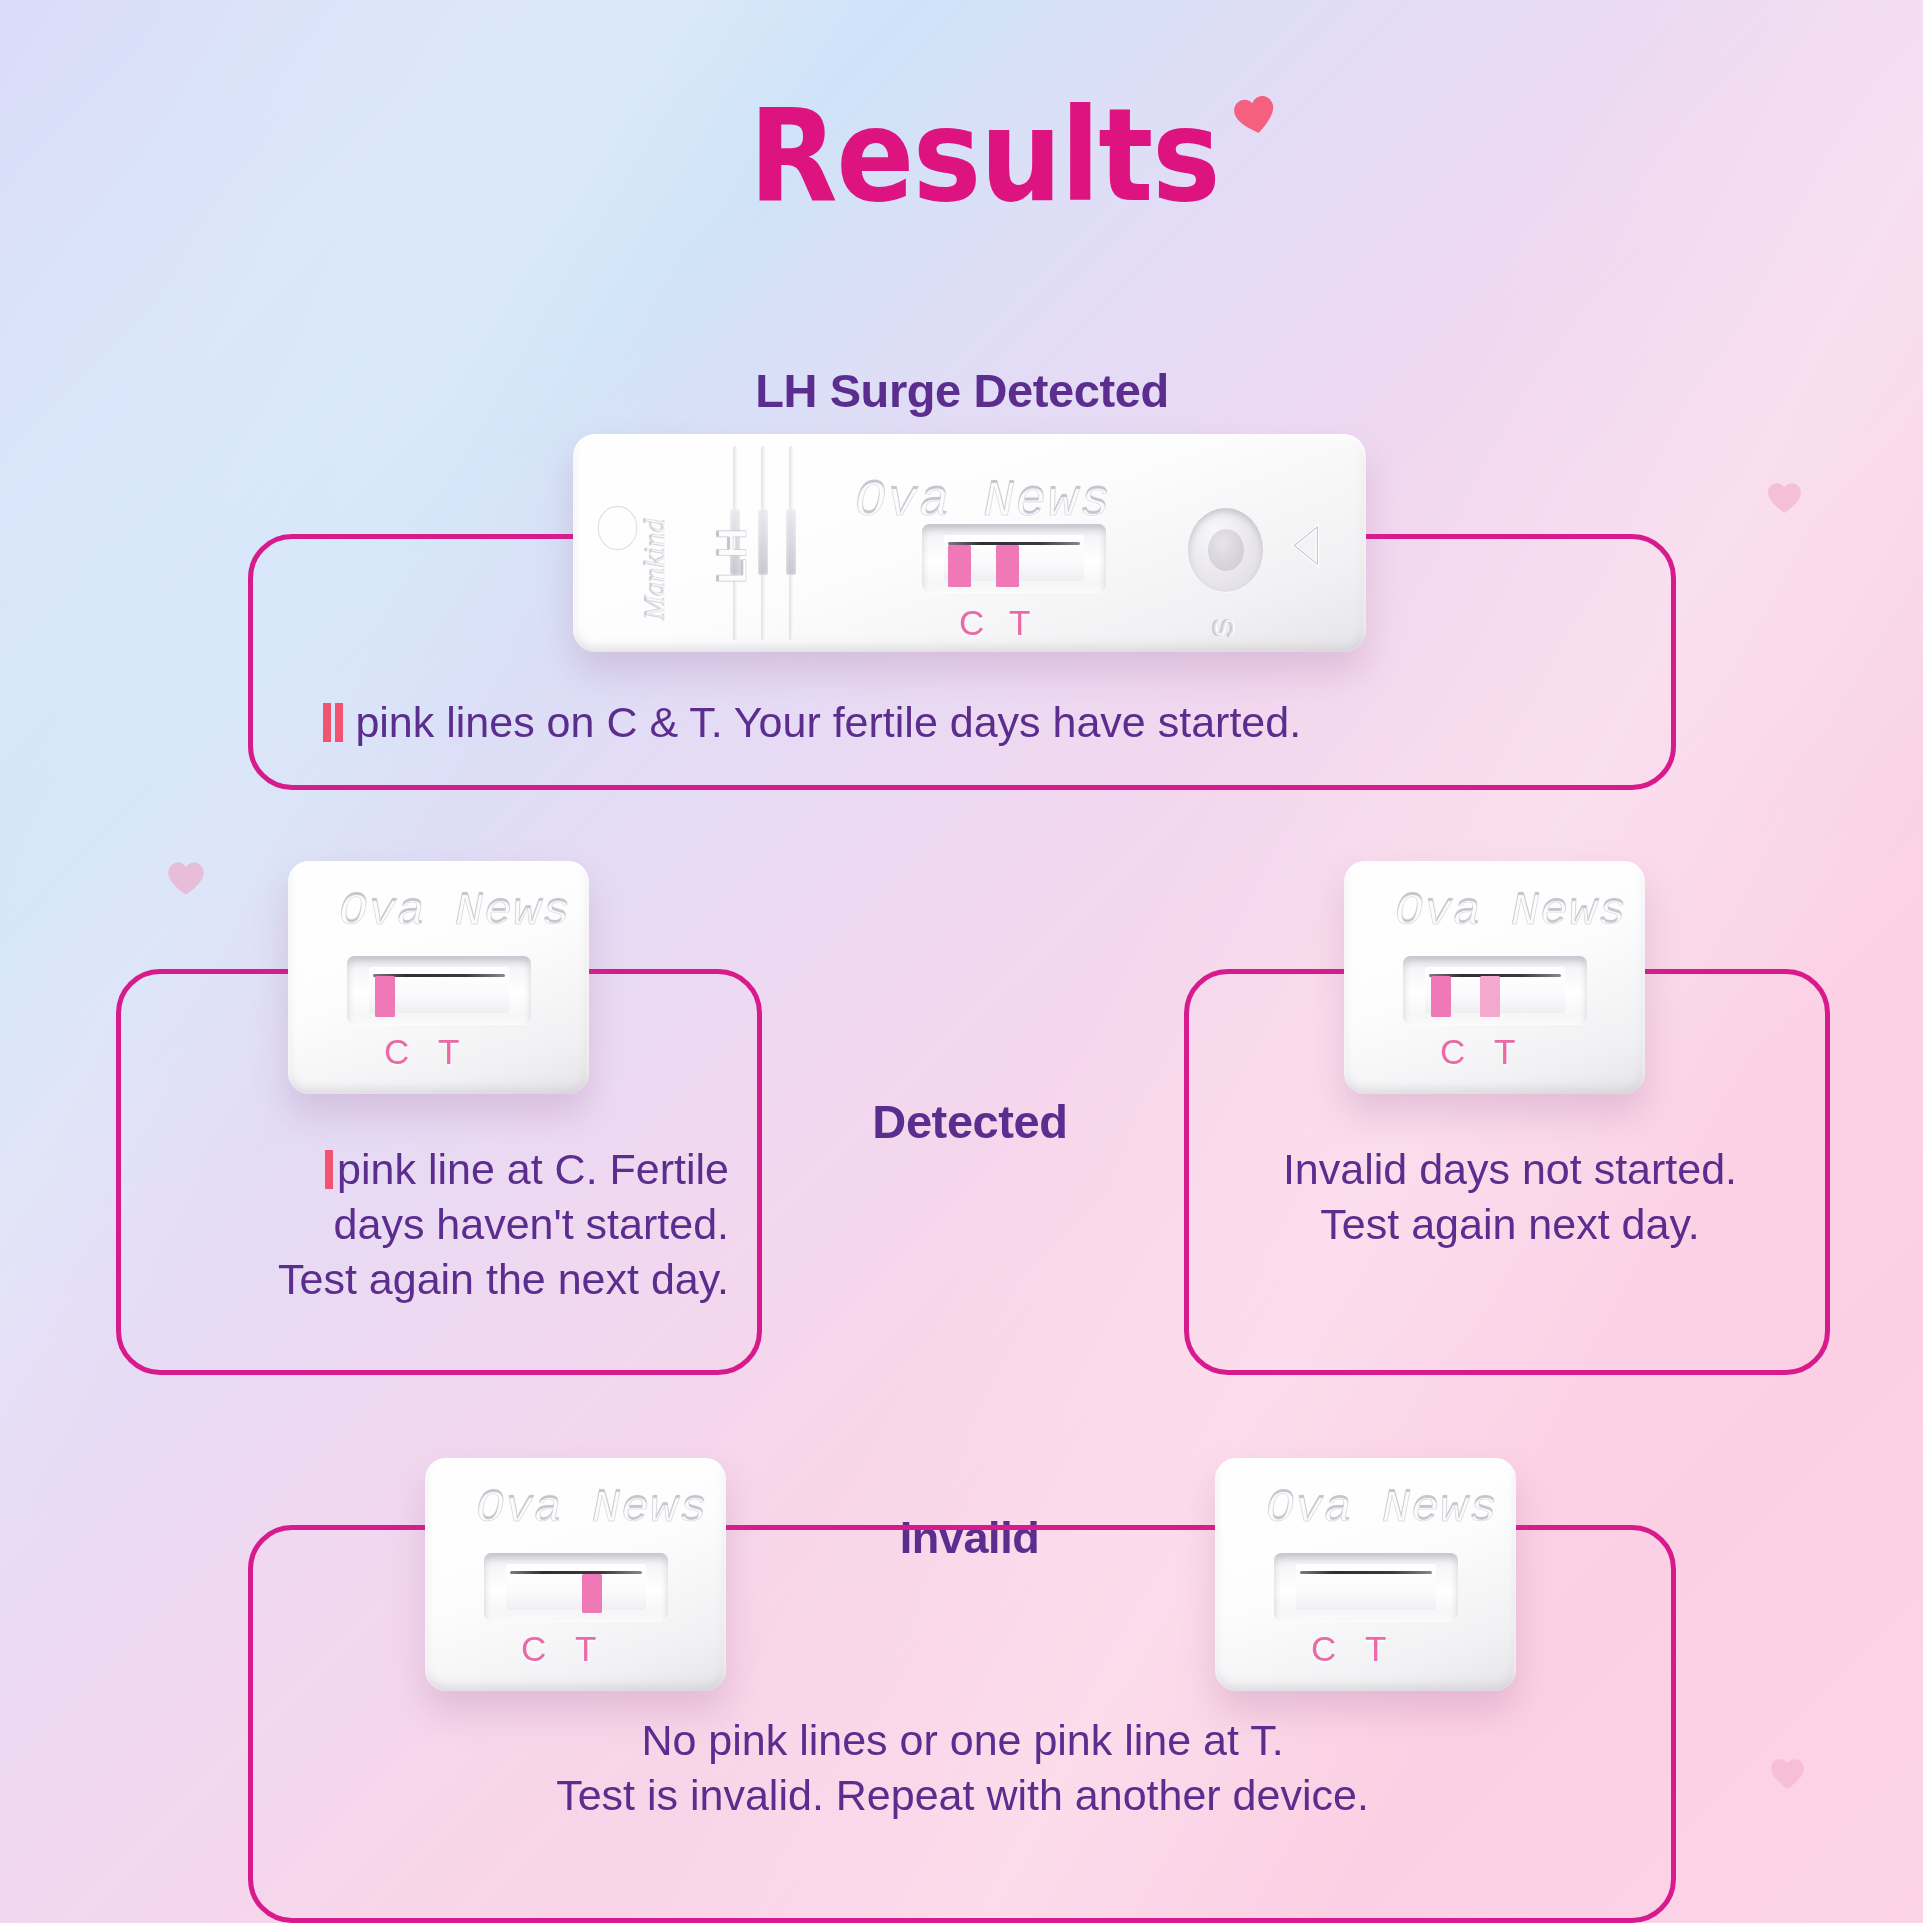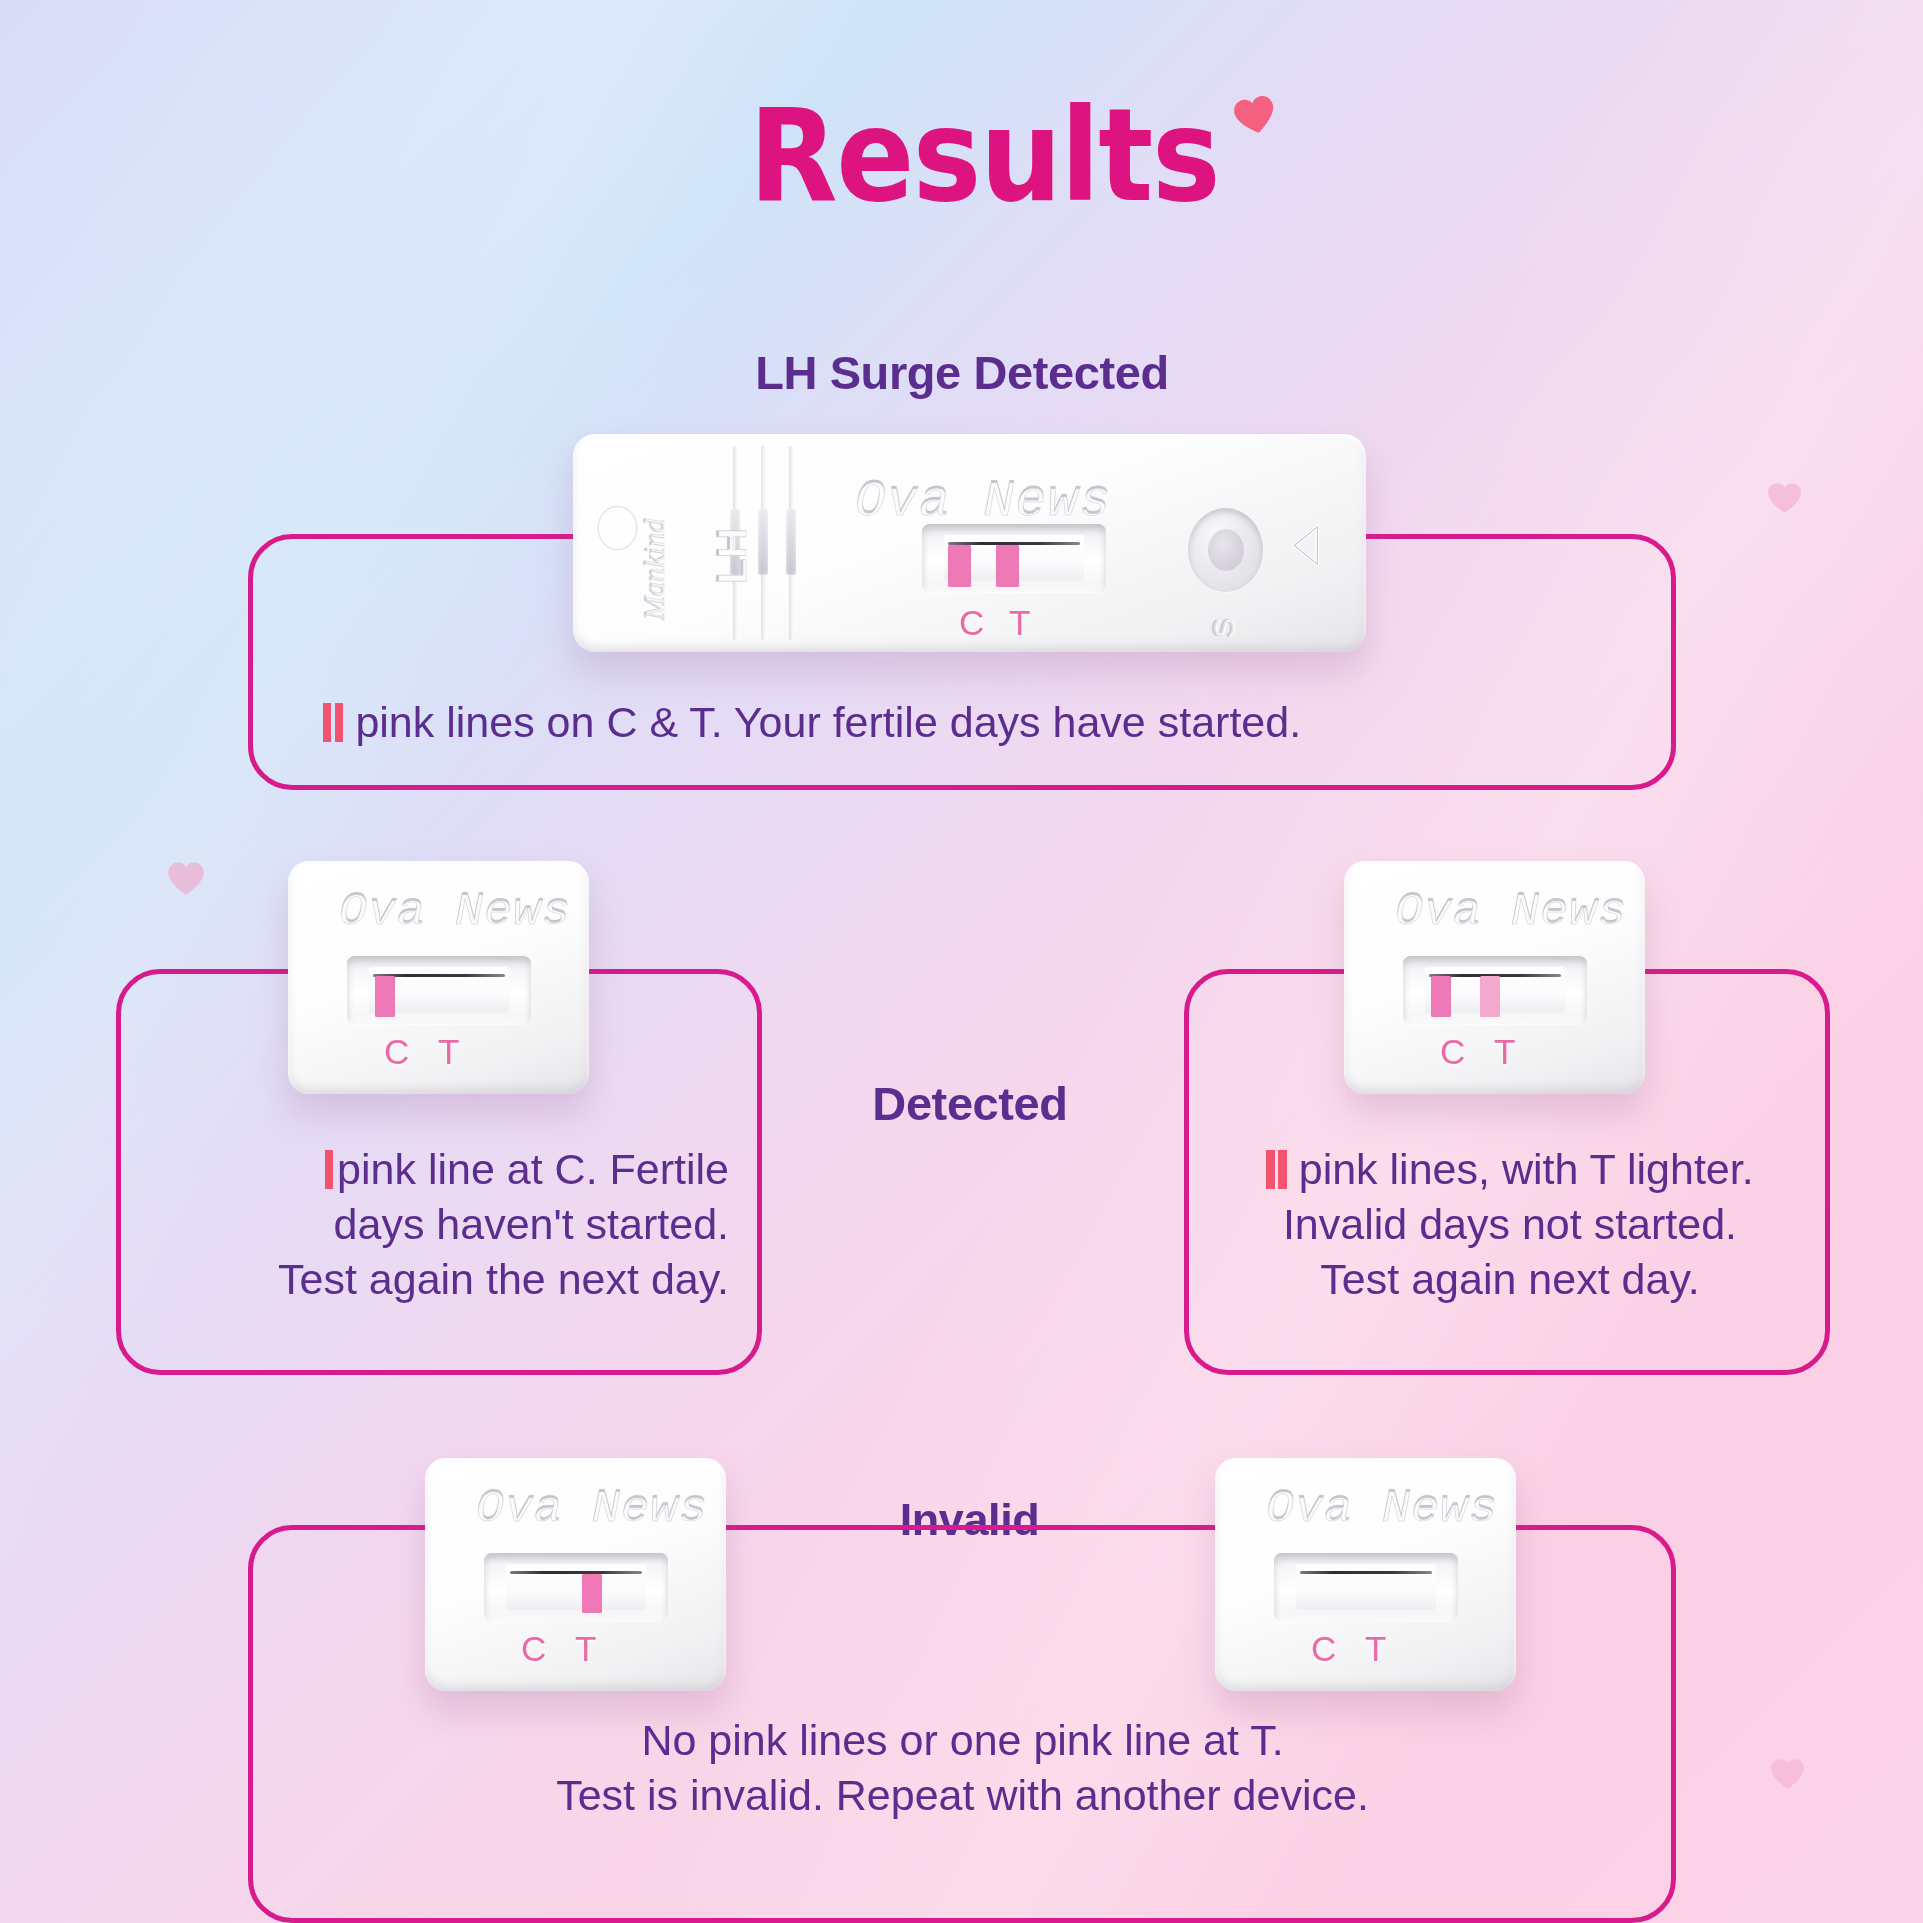--- a/index.html
+++ b/index.html
@@ -60,20 +60,21 @@
 
   
   .heading {
     position: absolute;
     font-size: 47px;
     font-weight: 700;
     color: #5b2d8e;
     text-align: center;
     line-height: 1.12;
     letter-spacing: -0.4px;
+    margin-top: 18px;
   }
   #h-lh { left: 0; right: 0; top: 347px; }
   #h-nolh {
     left: 767px; width: 406px; top: 1078px;
   }
   #h-invalid {
     left: 819px; width: 301px; top: 1495px;
     font-size: 45px;
   }
   .invalid-rule {
@@ -340,21 +341,20 @@
     <div class="window" style="left:59px; top:95px; width:184px; height:68px;">
       <div class="strip"></div>
       <div class="line" style="left:28px; top:19.5px; width:20px; height:41px; background:#ef78b6;"></div>
       <div class="line" style="left:77px; top:19.5px; width:20px; height:41px; background:#f5a8ce;"></div>
     </div>
     <div class="ct" style="left:96px; top:171px; font-size:35px;">C</div>
     <div class="ct" style="left:150px; top:171px; font-size:35px;">T</div>
   </div>
 
   <div class="caption" id="cap-right">
-    <div><span class="tick"></span><span class="tick"></span><span>pink lines, with T lighter.</span></div>
     <div>Invalid days not started.</div>
     <div>Test again next day.</div>
   </div>
 
   <div class="invalid-rule" id="rule-left"></div>
   <div class="heading" id="h-invalid">Invalid</div>
   <div class="invalid-rule" id="rule-right"></div>
 
   <div class="box" id="box-bottom"></div>
 

